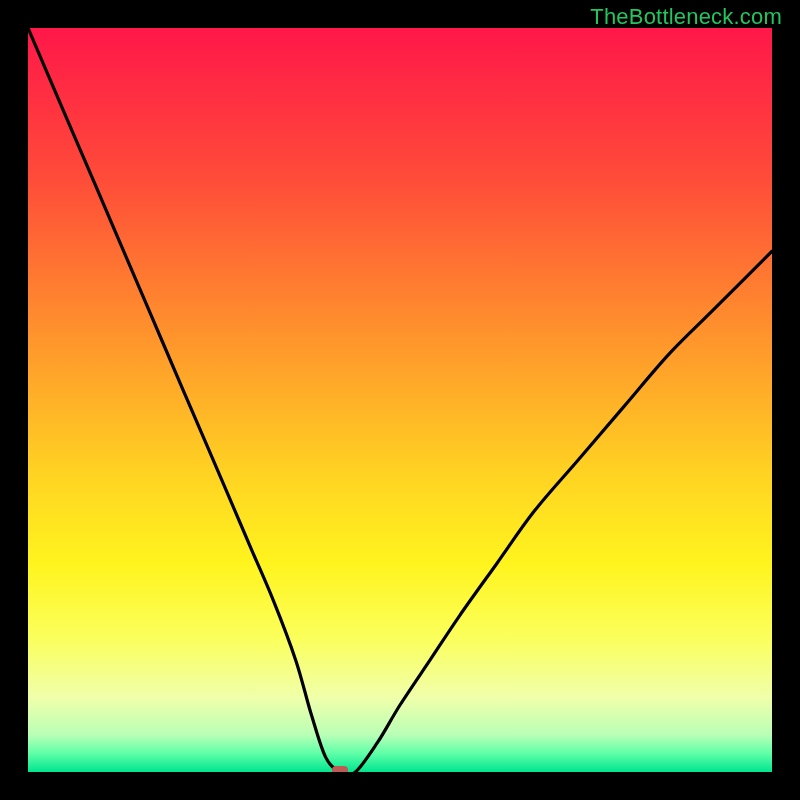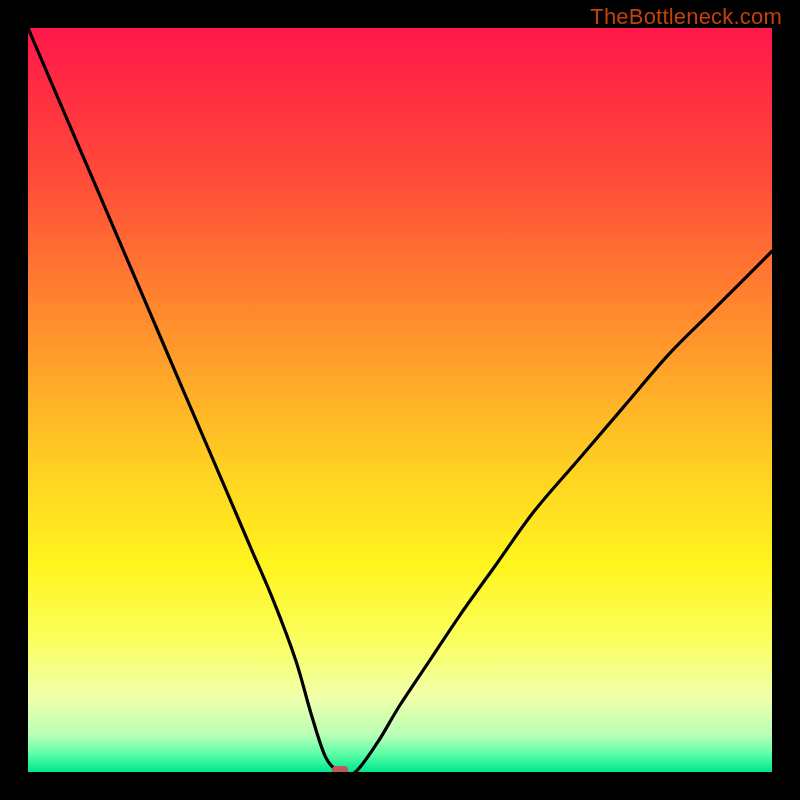--- a/index.html
+++ b/index.html
@@ -14,21 +14,21 @@
   .frame {
     position: relative;
     width: 800px;
     height: 800px;
     background: #000;
   }
   .watermark {
     position: absolute;
     top: 4px;
     right: 18px;
-    color: #c2410c;
+    color: #22c55e;
     font-size: 22px;
     font-weight: 500;
     letter-spacing: 0.2px;
     z-index: 10;
   }
   .plot {
     position: absolute;
     top: 28px;
     left: 28px;
     width: 744px;

